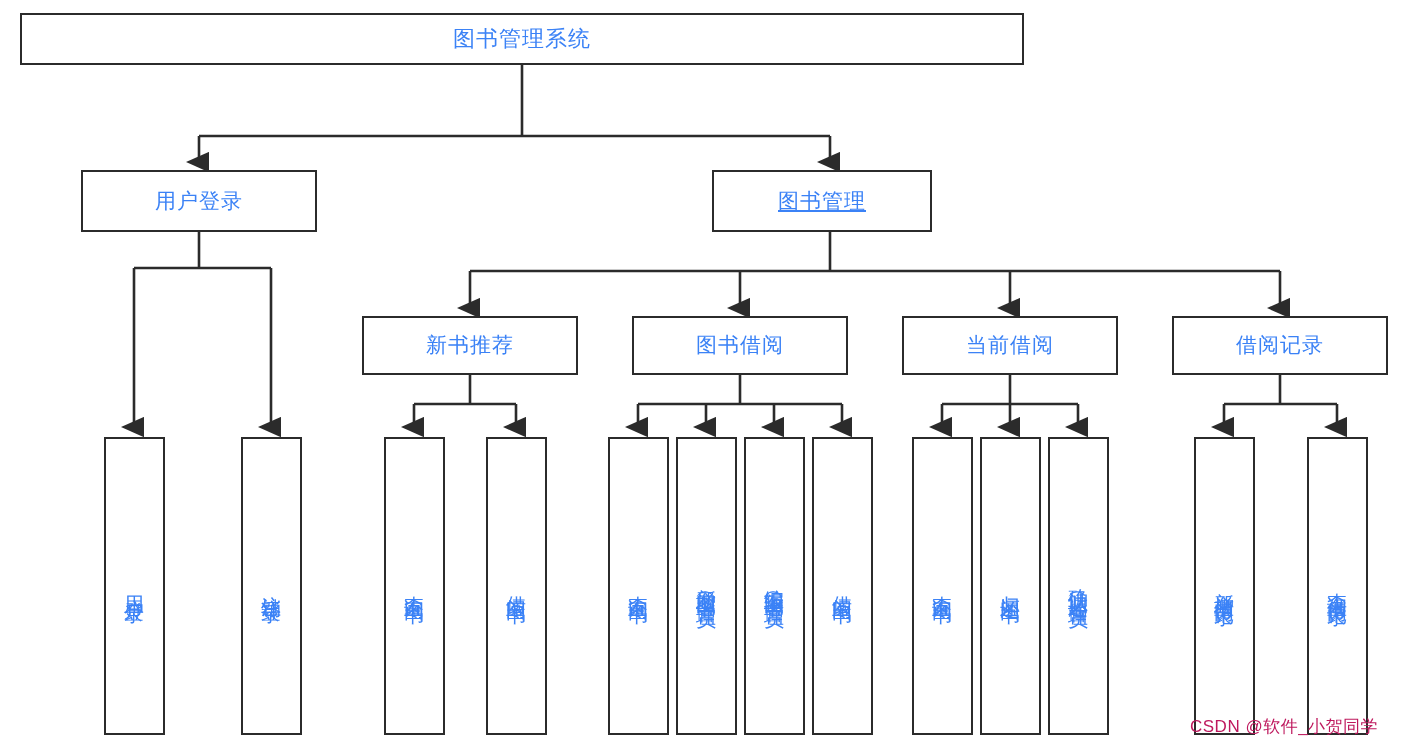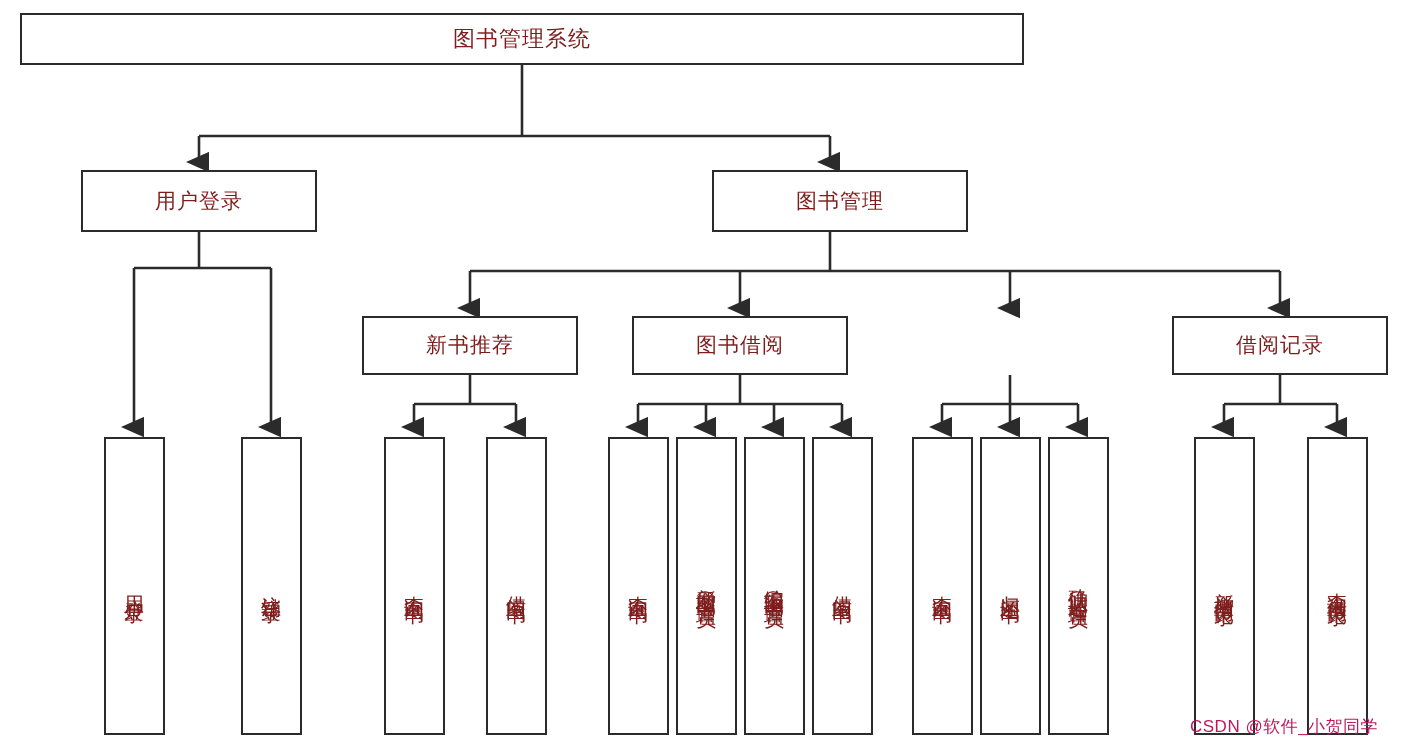--- a/index.html
+++ b/index.html
@@ -27,21 +27,21 @@
     pointer-events: none;
   }
   .node {
     position: absolute;
     box-sizing: border-box;
     background: #ffffff;
     border: 2px solid #2b2b2b;
     display: flex;
     align-items: center;
     justify-content: center;
-    color: #7f1d1d;
+    color: #3b82f6;
   }
   .node .label {
     display: block;
     text-align: center;
     line-height: 1.18;
   }
   
   .node.horiz .label {
     font-size: 21px;
     letter-spacing: 1px;
@@ -127,30 +127,33 @@
     </g>
   </svg>
 
   <div class="node horiz root" style="left:20px; top:13px; width:1004px; height:52px;">
     <span class="label">图书管理系统</span>
   </div>
 
   <div class="node horiz" style="left:81px; top:170px; width:236px; height:62px;">
     <span class="label">用户登录</span>
   </div>
-  <div class="node horiz" style="left:712px; top:170px; width:256px; height:62px;">
+  <div class="node horiz" style="left:712px; top:170px; width:220px; height:62px;text-decoration:underline;">
     <span class="label">图书管理</span>
   </div>
 
   <div class="node horiz" style="left:632px; top:316px; width:216px; height:59px;">
     <span class="label">图书借阅</span>
   </div>
   <div class="node horiz" style="left:362px; top:316px; width:216px; height:59px;">
     <span class="label">新书推荐</span>
   </div>
+  <div class="node horiz" style="left:902px; top:316px; width:216px; height:59px;">
+    <span class="label">当前借阅</span>
+  </div>
   <div class="node horiz" style="left:1172px; top:316px; width:216px; height:59px;">
     <span class="label">借阅记录</span>
   </div>
 
   <div class="node vert" style="left:104px; top:437px; width:61px; height:298px;">
     <span class="label">用户登录</span>
   </div>
   <div class="node vert" style="left:241px; top:437px; width:61px; height:298px;">
     <span class="label">注销登录</span>
   </div>

